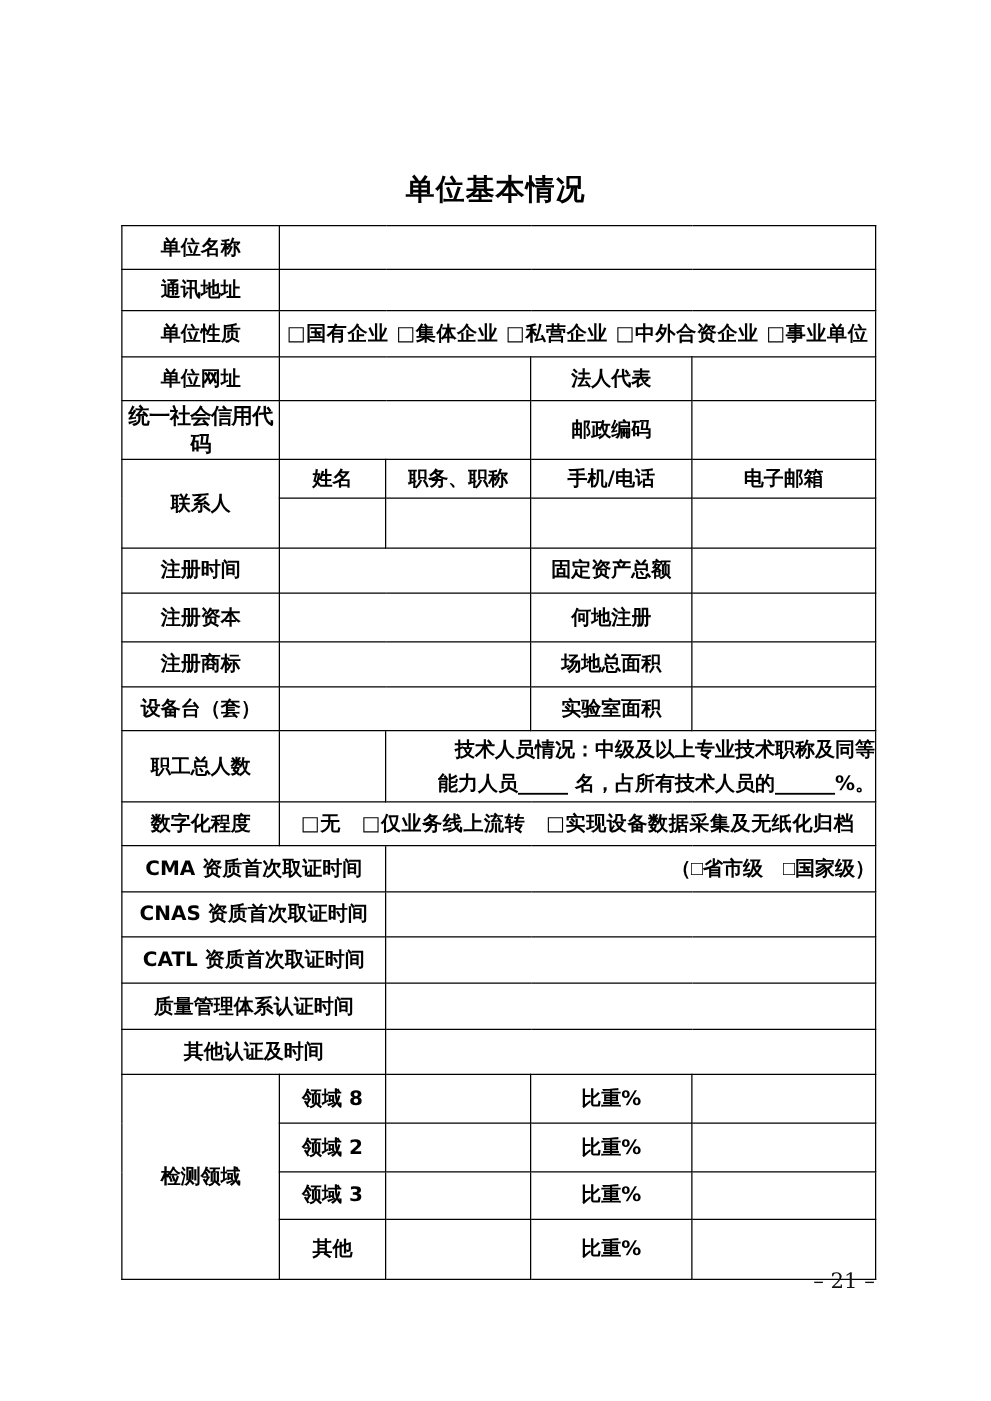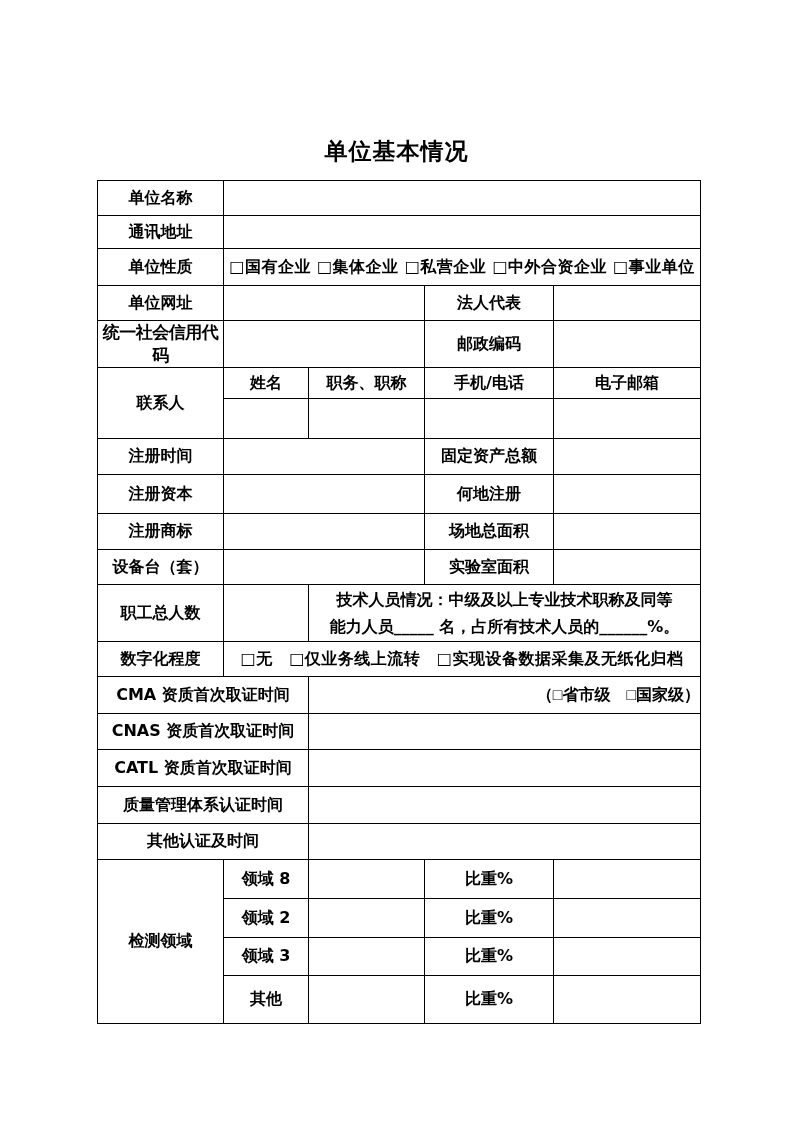--- a/index.html
+++ b/index.html
@@ -33,21 +33,21 @@
     padding:0;
     vertical-align:middle;
     font-weight:bold;
     font-size:16px;
     overflow:hidden;
   }
   td.lbl{text-align:center;}
   td.lbl.tight{font-size:17px;letter-spacing:-0.5px;}
   td.val{background:#fff;}
   td.opts{text-align:center;padding-left:6px;letter-spacing:0.5px;white-space:nowrap;}
-  td.tech{text-align:center;padding:2px 4px 2px 7px;line-height:27px;font-size:15.5px;}
+  td.tech{text-align:right;padding:2px 4px 2px 7px;line-height:27px;font-size:15.5px;}
   td.right-val{text-align:right;padding-right:8px;font-family:Liberation Mono, monospace;}
   .pageno{
     position:absolute;
     left:0;top:1015px;width:700px;
     text-align:right;
     font-family:"DejaVu Serif","Liberation Serif",serif;
     font-size:17px;
     color:#111;
   }
 </style>
@@ -199,14 +199,15 @@
     </tr>
     <tr style="height:48px">
       <td class="lbl">其他</td>
       <td class="val"></td>
       <td class="lbl">比重%</td>
       <td class="val"></td>
     </tr>
   </tbody>
     </table>
 
+  <div class="pageno">– 21 –</div>
 
 </div>
 
 </body></html>

